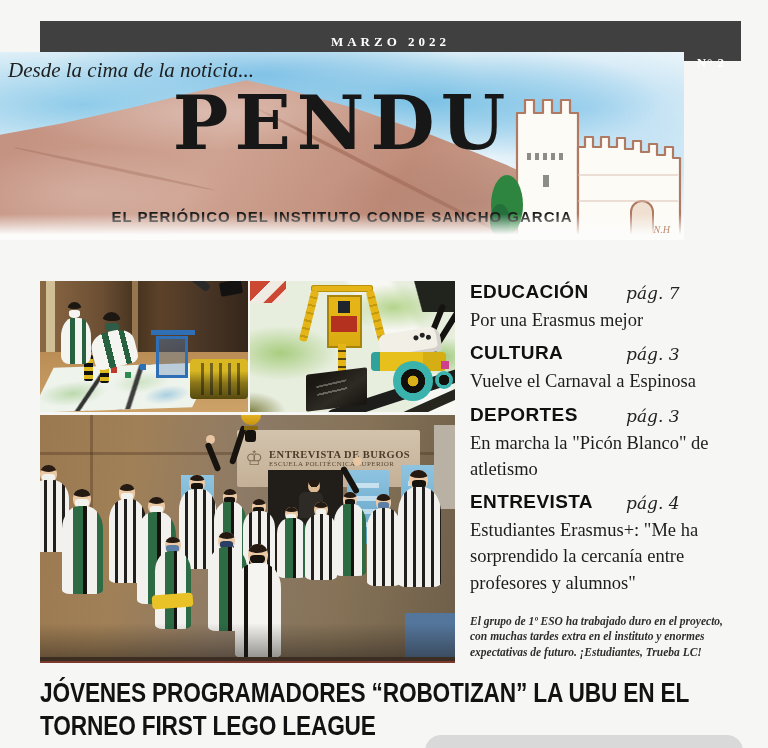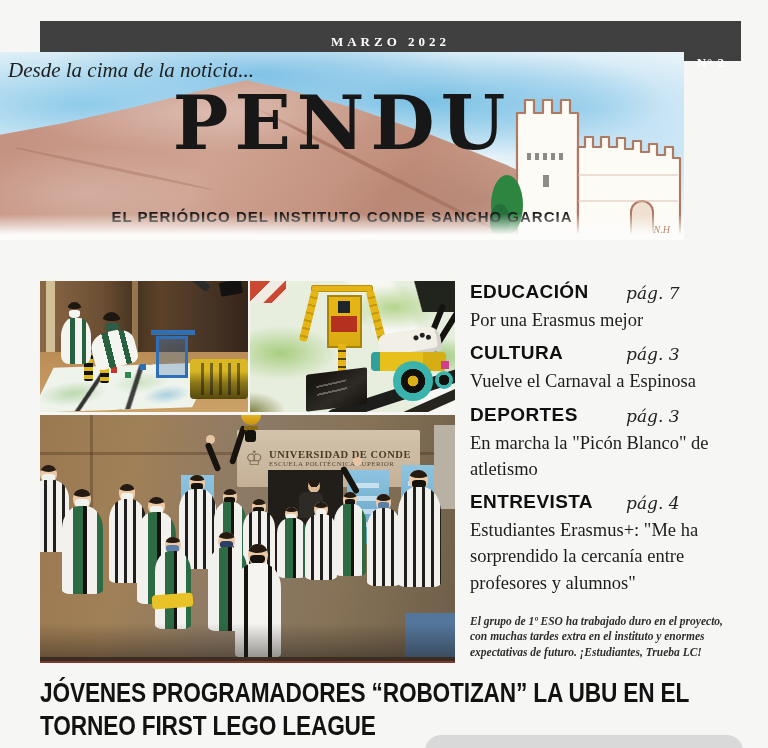--- a/index.html
+++ b/index.html
@@ -271,21 +271,21 @@
       </div>
     </div>
 
     <div class="photo ph-gr">
       <div class="abs gp-wline"></div>
       <div class="abs gp-vline"></div>
       <div class="abs gp-screen"></div>
       <div class="gp-banner">
         <span class="gp-crest">♔</span>
         <span class="gp-banner-text">
-          <span class="gp-banner-l1">UNIVERSIDAD DE CONDE</span>
+          <span class="gp-banner-l1">ENTREVISTA DE BURGOS</span>
           <span class="gp-banner-l2">ESCUELA POLITÉCNICA SUPERIOR</span>
         </span>
       </div>
       <div class="abs gp-black"></div>
       <div class="gp-blue" style="left:34%;top:24%;width:8%;height:34%;"></div>
       <div class="gp-blue" style="left:74%;top:22%;width:10%;height:30%;"></div>
       <div class="gp-blue" style="right:5%;top:20%;width:8%;height:36%;"></div>
       <div class="abs gp-man-head"></div>
       <div class="abs gp-man-body"></div>
       <div class="gp-arm" style="left:47%;top:4%;height:40px;transform:rotate(18deg);"></div>

